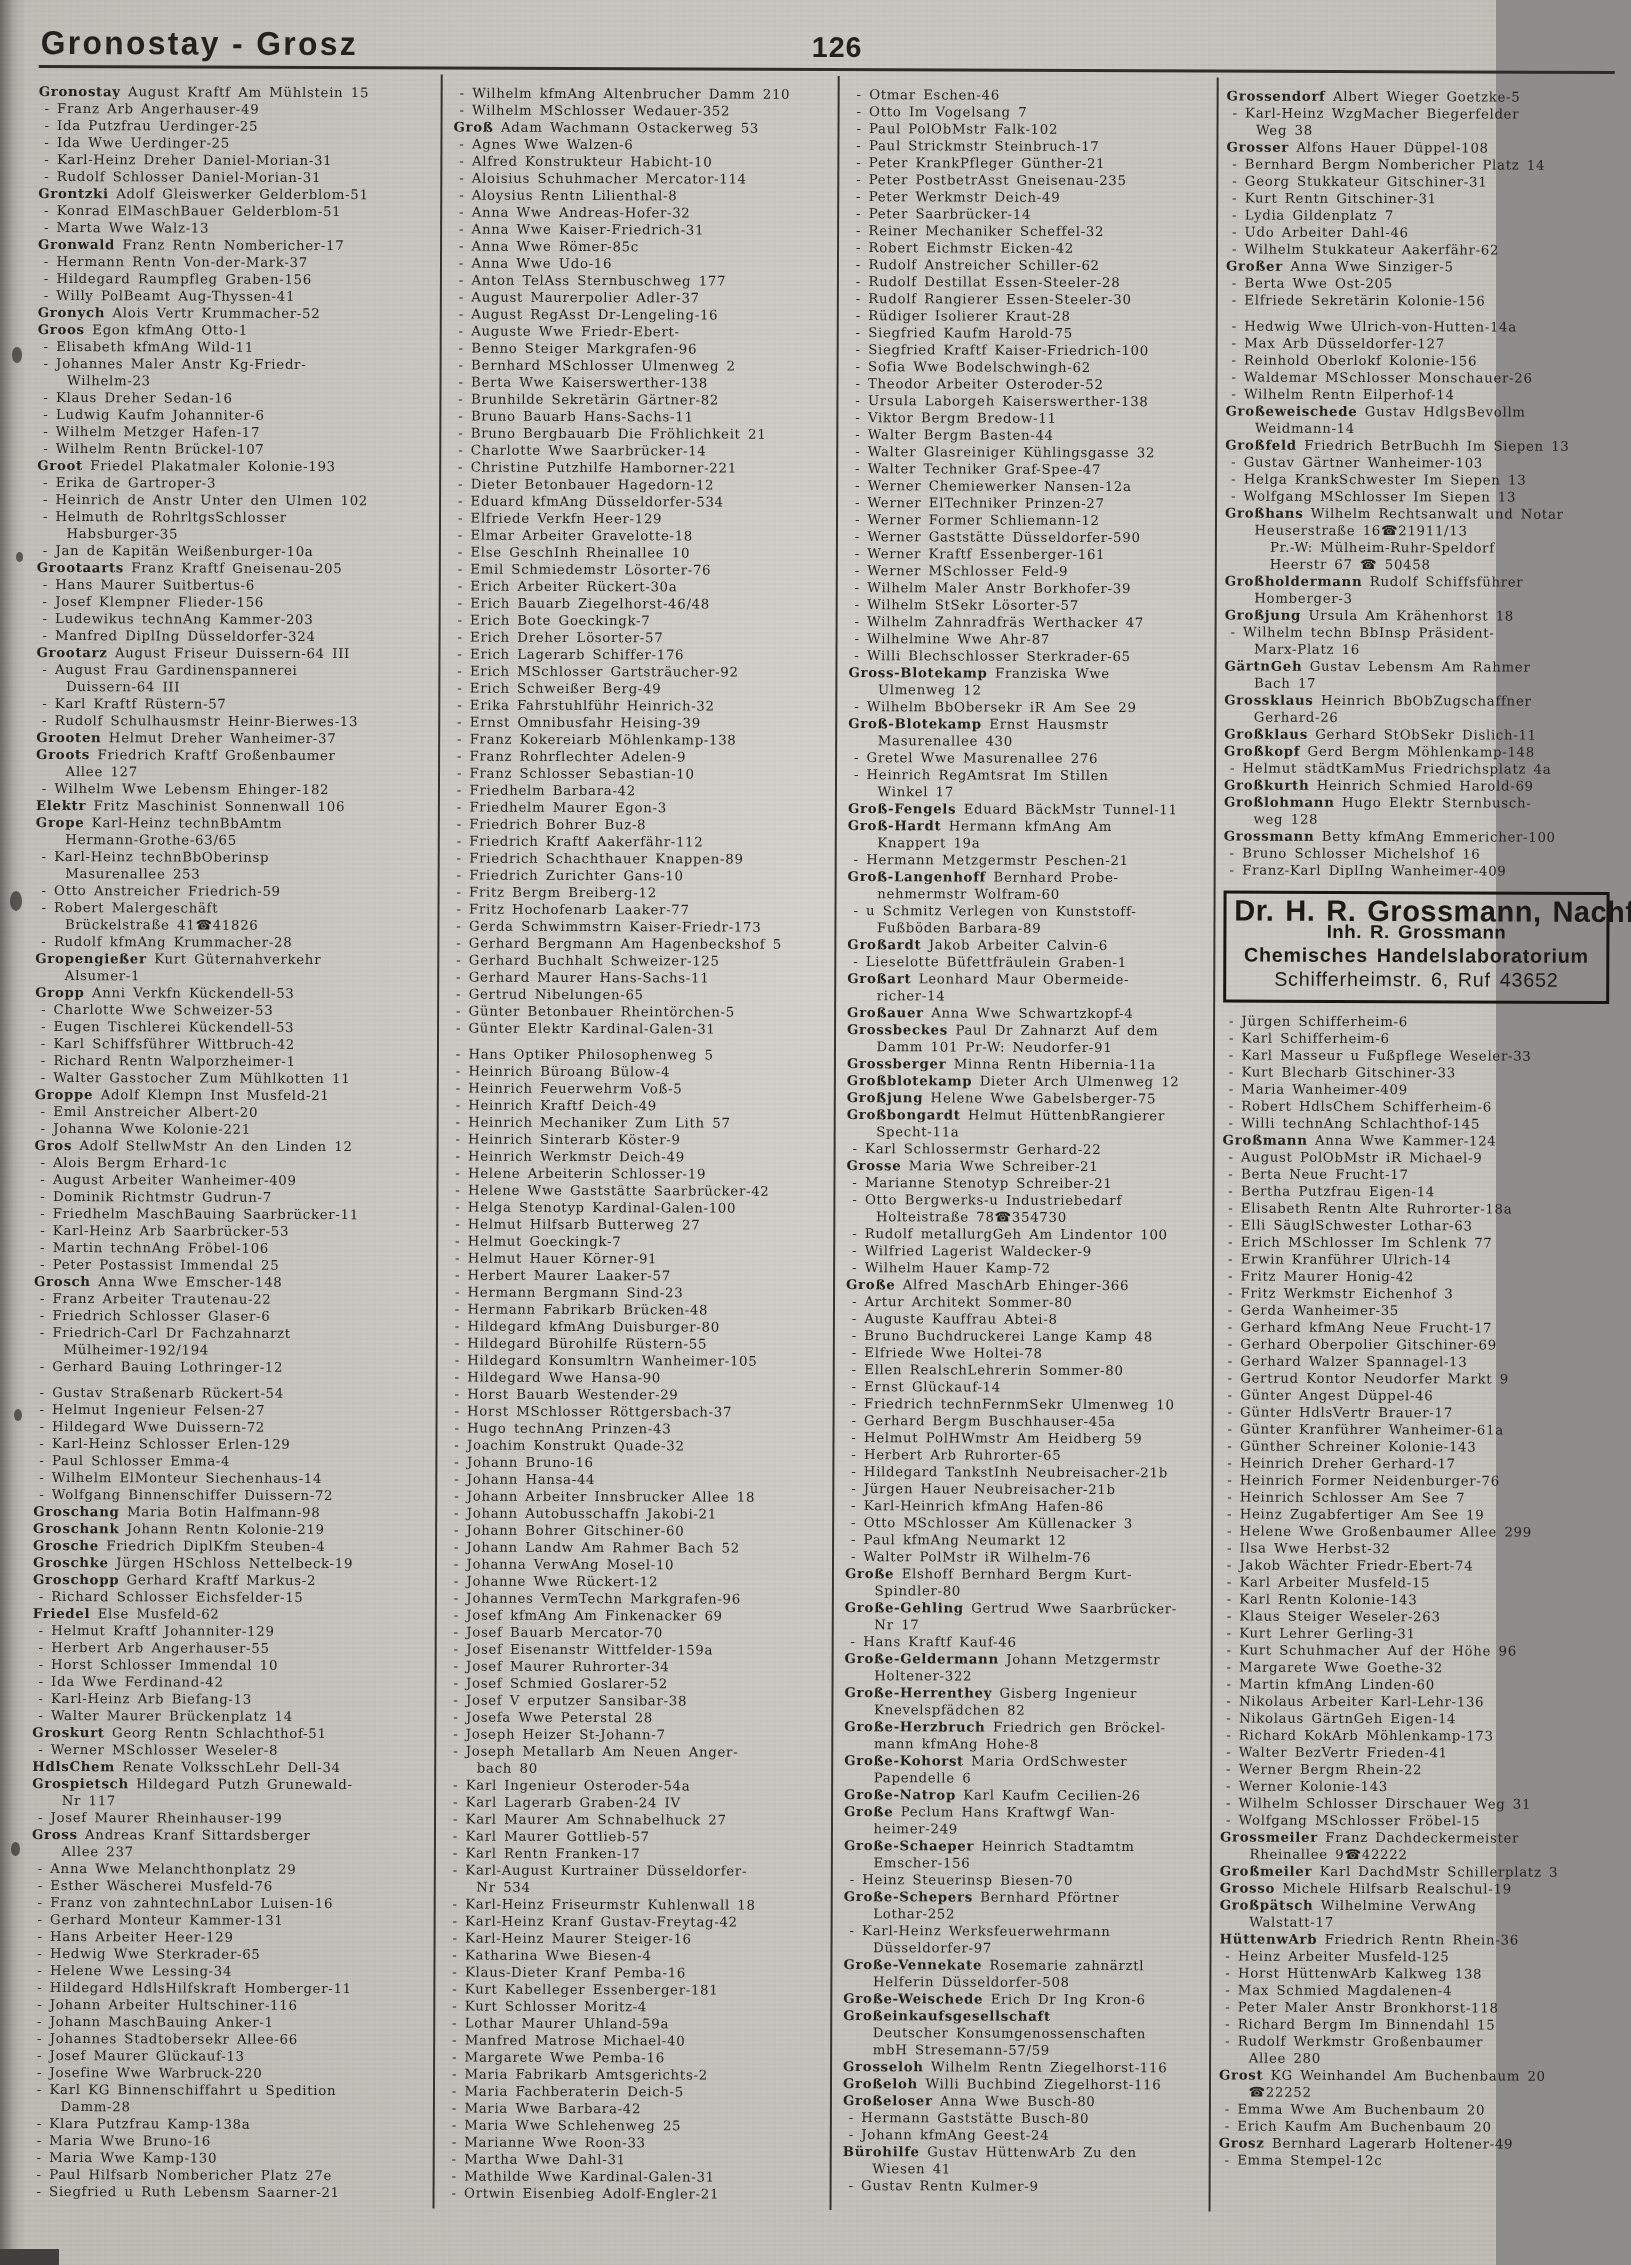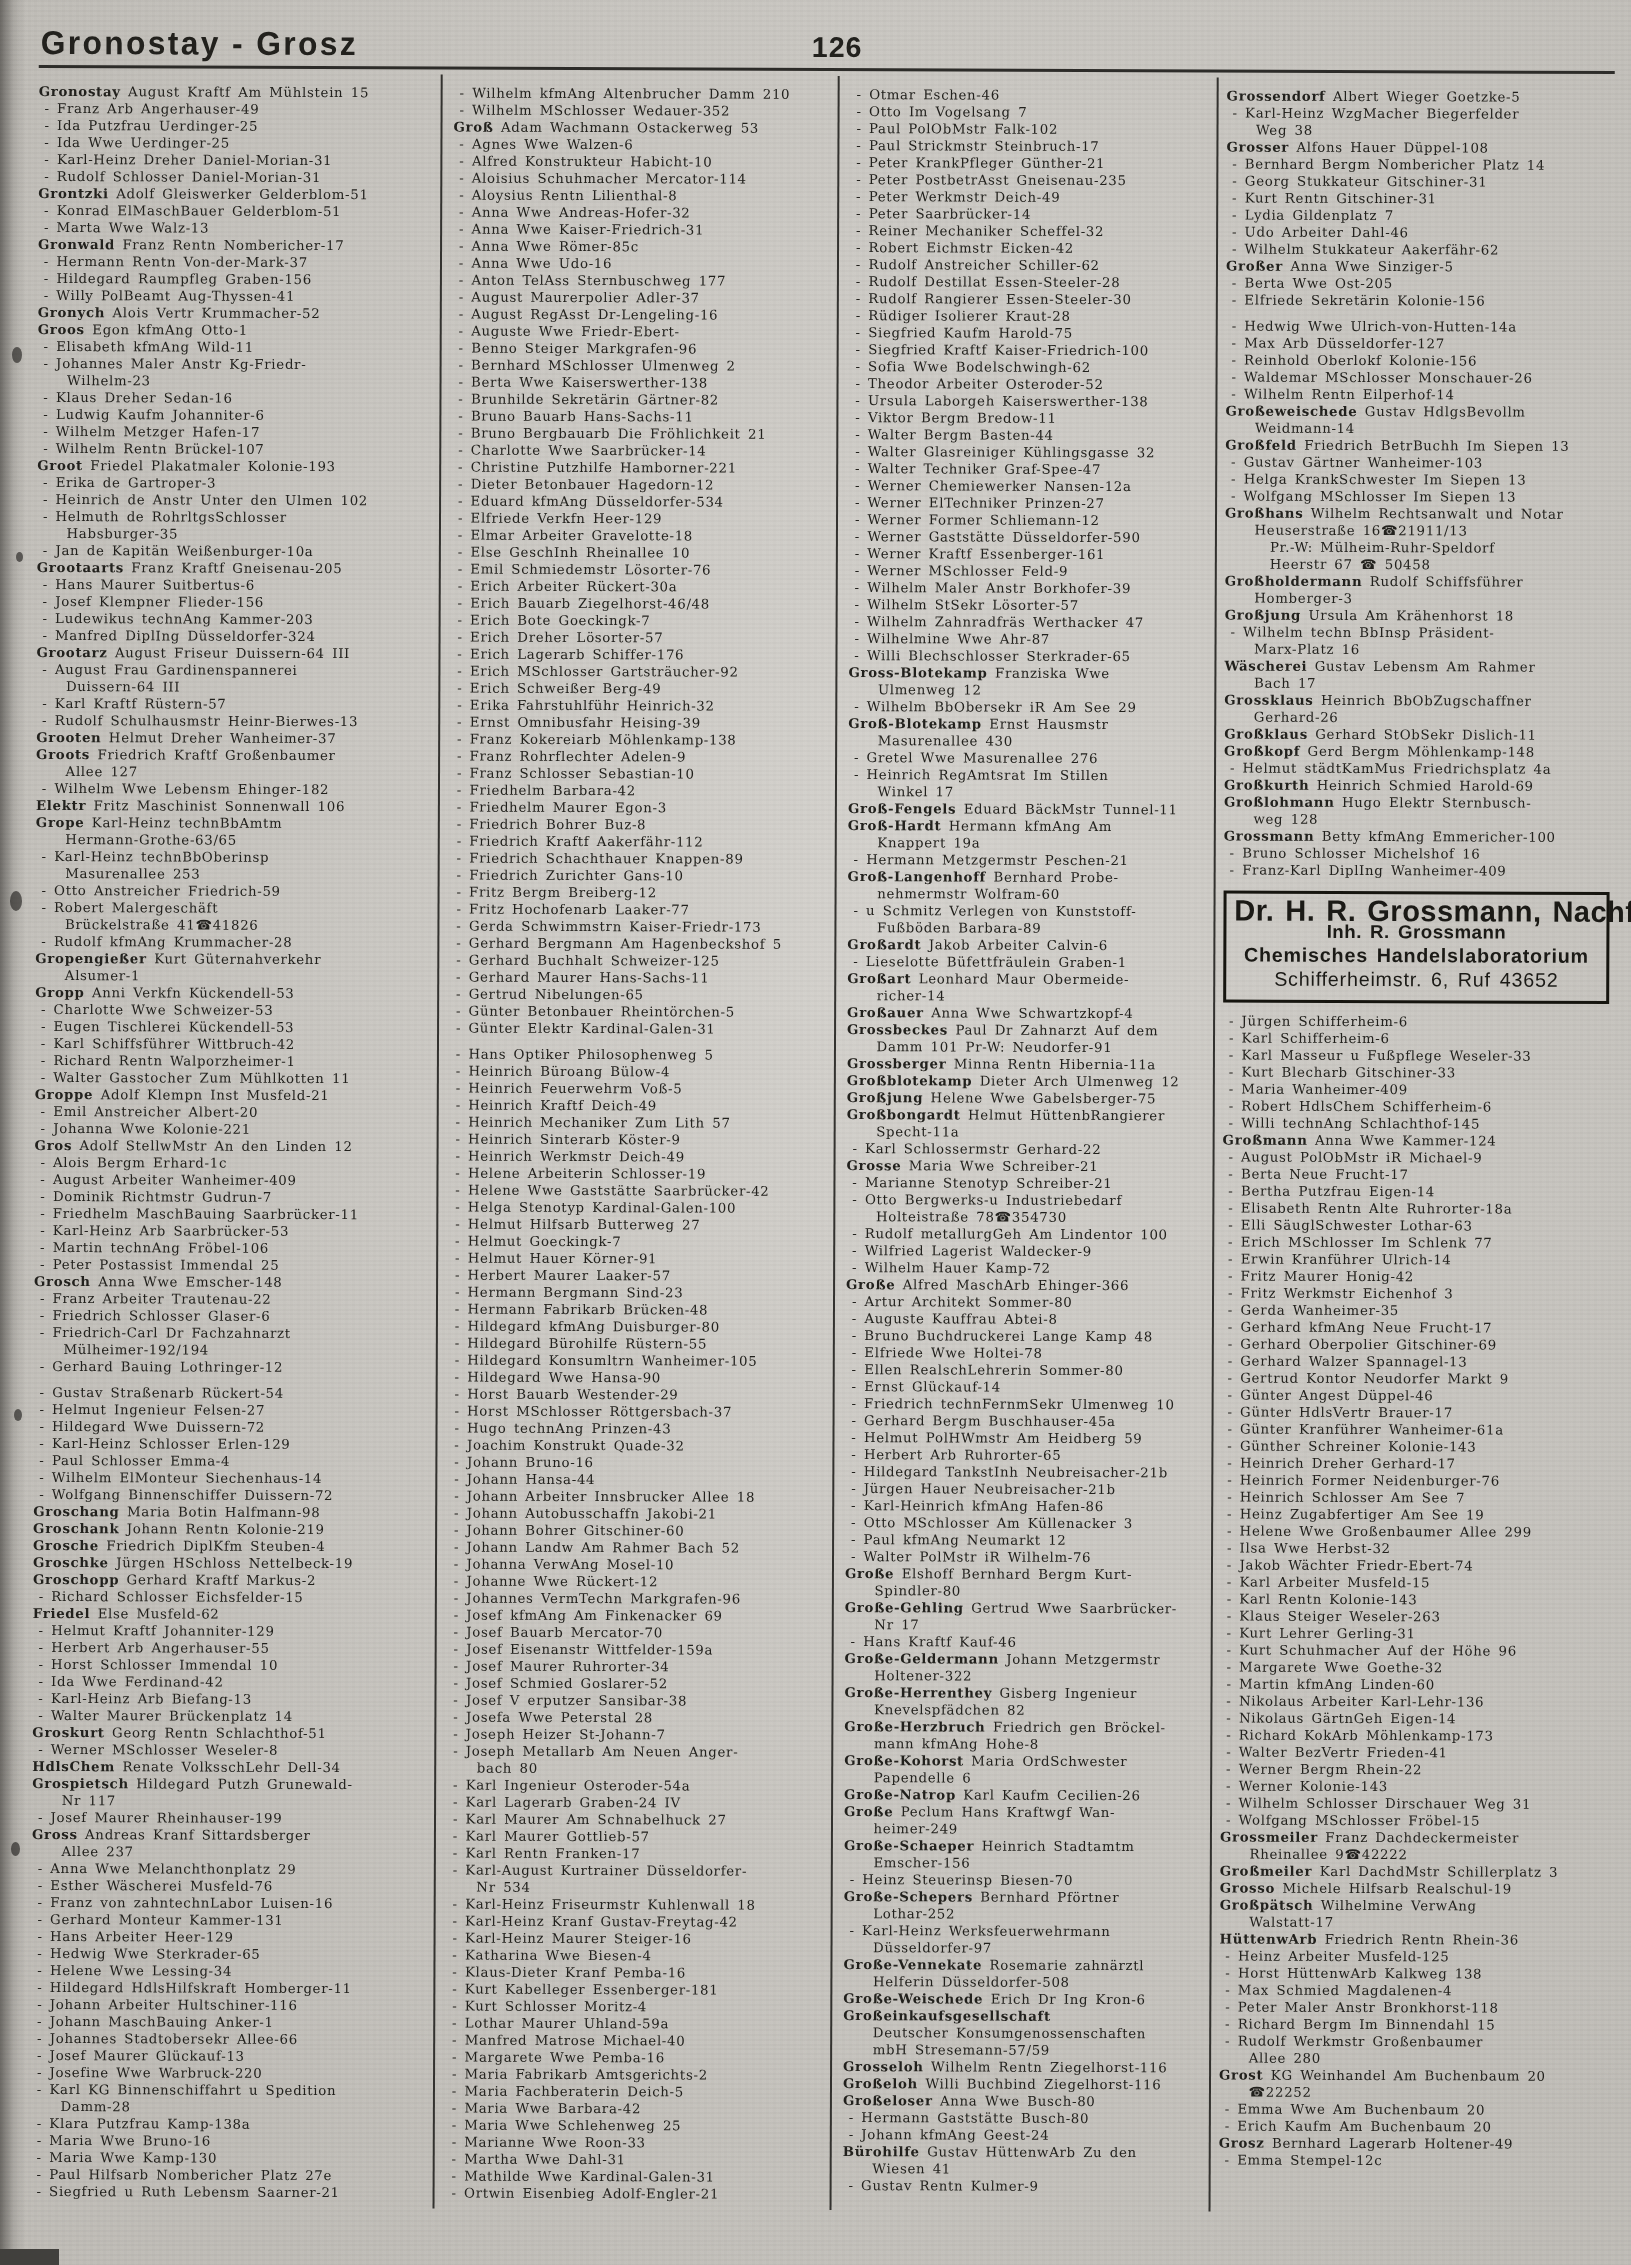--- a/index.html
+++ b/index.html
@@ -1,17 +1,17 @@
 <!DOCTYPE html>
 <html><head>
 <meta charset="utf-8">
 <style>
   html,body{margin:0;padding:0;}
   body{width:1631px;height:2266px;overflow:hidden;background:#8f8d89;}
-  .page{position:absolute;left:0;top:0;width:1631px;height:2266px;
+  .page{position:absolute;left:0;top:0;width:1496px;height:2266px;
     background:#c9c6c0;
     background-image:
       radial-gradient(ellipse at 55% 40%, rgba(255,255,255,0.20), rgba(0,0,0,0.05) 85%),
       repeating-linear-gradient(0deg, rgba(0,0,0,0.02) 0 2px, rgba(255,255,255,0.015) 2px 4.9px),
       repeating-linear-gradient(90deg, rgba(0,0,0,0.012) 0 3px, rgba(255,255,255,0.012) 3px 6.9px);
   }
   .edge-left{position:absolute;left:0;top:0;width:25.6px;height:2266px;
     background:linear-gradient(90deg, rgba(40,38,35,0.55), rgba(40,38,35,0.12) 55%, rgba(40,38,35,0));}
   .corner-bl{position:absolute;left:0;top:2249px;width:59px;height:16.7px;background:#41403d;}
   .speck{position:absolute;background:rgba(25,24,22,0.6);border-radius:50%;}
@@ -467,21 +467,21 @@
         <div class="ln s">- Wolfgang MSchlosser Im Siepen 13</div>
         <div class="ln e"><span class="b">Großhans</span> Wilhelm Rechtsanwalt und Notar</div>
         <div class="ln c">Heuserstraße 16☎21911/13</div>
         <div class="ln d">Pr.-W: Mülheim-Ruhr-Speldorf</div>
         <div class="ln d">Heerstr 67 ☎ 50458</div>
         <div class="ln e"><span class="b">Großholdermann</span> Rudolf Schiffsführer</div>
         <div class="ln c">Homberger-3</div>
         <div class="ln e"><span class="b">Großjung</span> Ursula Am Krähenhorst 18</div>
         <div class="ln s">- Wilhelm techn BbInsp Präsident-</div>
         <div class="ln c">Marx-Platz 16</div>
-        <div class="ln e"><span class="b">Wäscherei</span> Gustav Lebensm Am Rahmer</div>
+        <div class="ln e"><span class="b">GärtnGeh</span> Gustav Lebensm Am Rahmer</div>
         <div class="ln c">Bach 17</div>
         <div class="ln e"><span class="b">Grossklaus</span> Heinrich BbObZugschaffner</div>
         <div class="ln c">Gerhard-26</div>
         <div class="ln e"><span class="b">Großklaus</span> Gerhard StObSekr Dislich-11</div>
         <div class="ln e"><span class="b">Großkopf</span> Gerd Bergm Möhlenkamp-148</div>
         <div class="ln s">- Helmut städtKamMus Friedrichsplatz 4a</div>
         <div class="ln e"><span class="b">Großkurth</span> Heinrich Schmied Harold-69</div>
         <div class="ln e"><span class="b">Großlohmann</span> Hugo Elektr Sternbusch-</div>
         <div class="ln c">weg 128</div>
         <div class="ln e"><span class="b">Grossmann</span> Betty kfmAng Emmericher-100</div>

